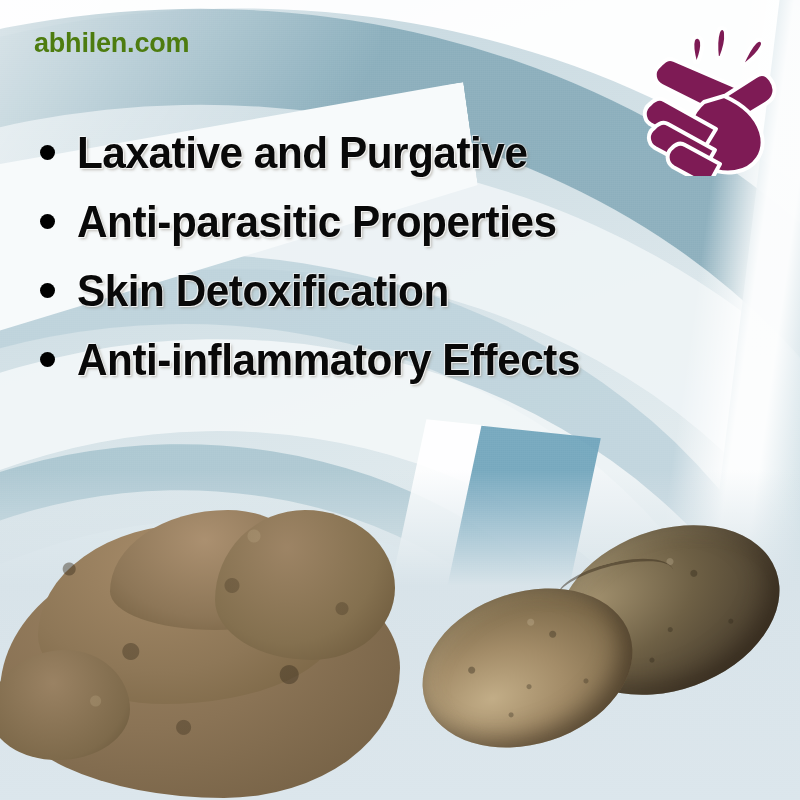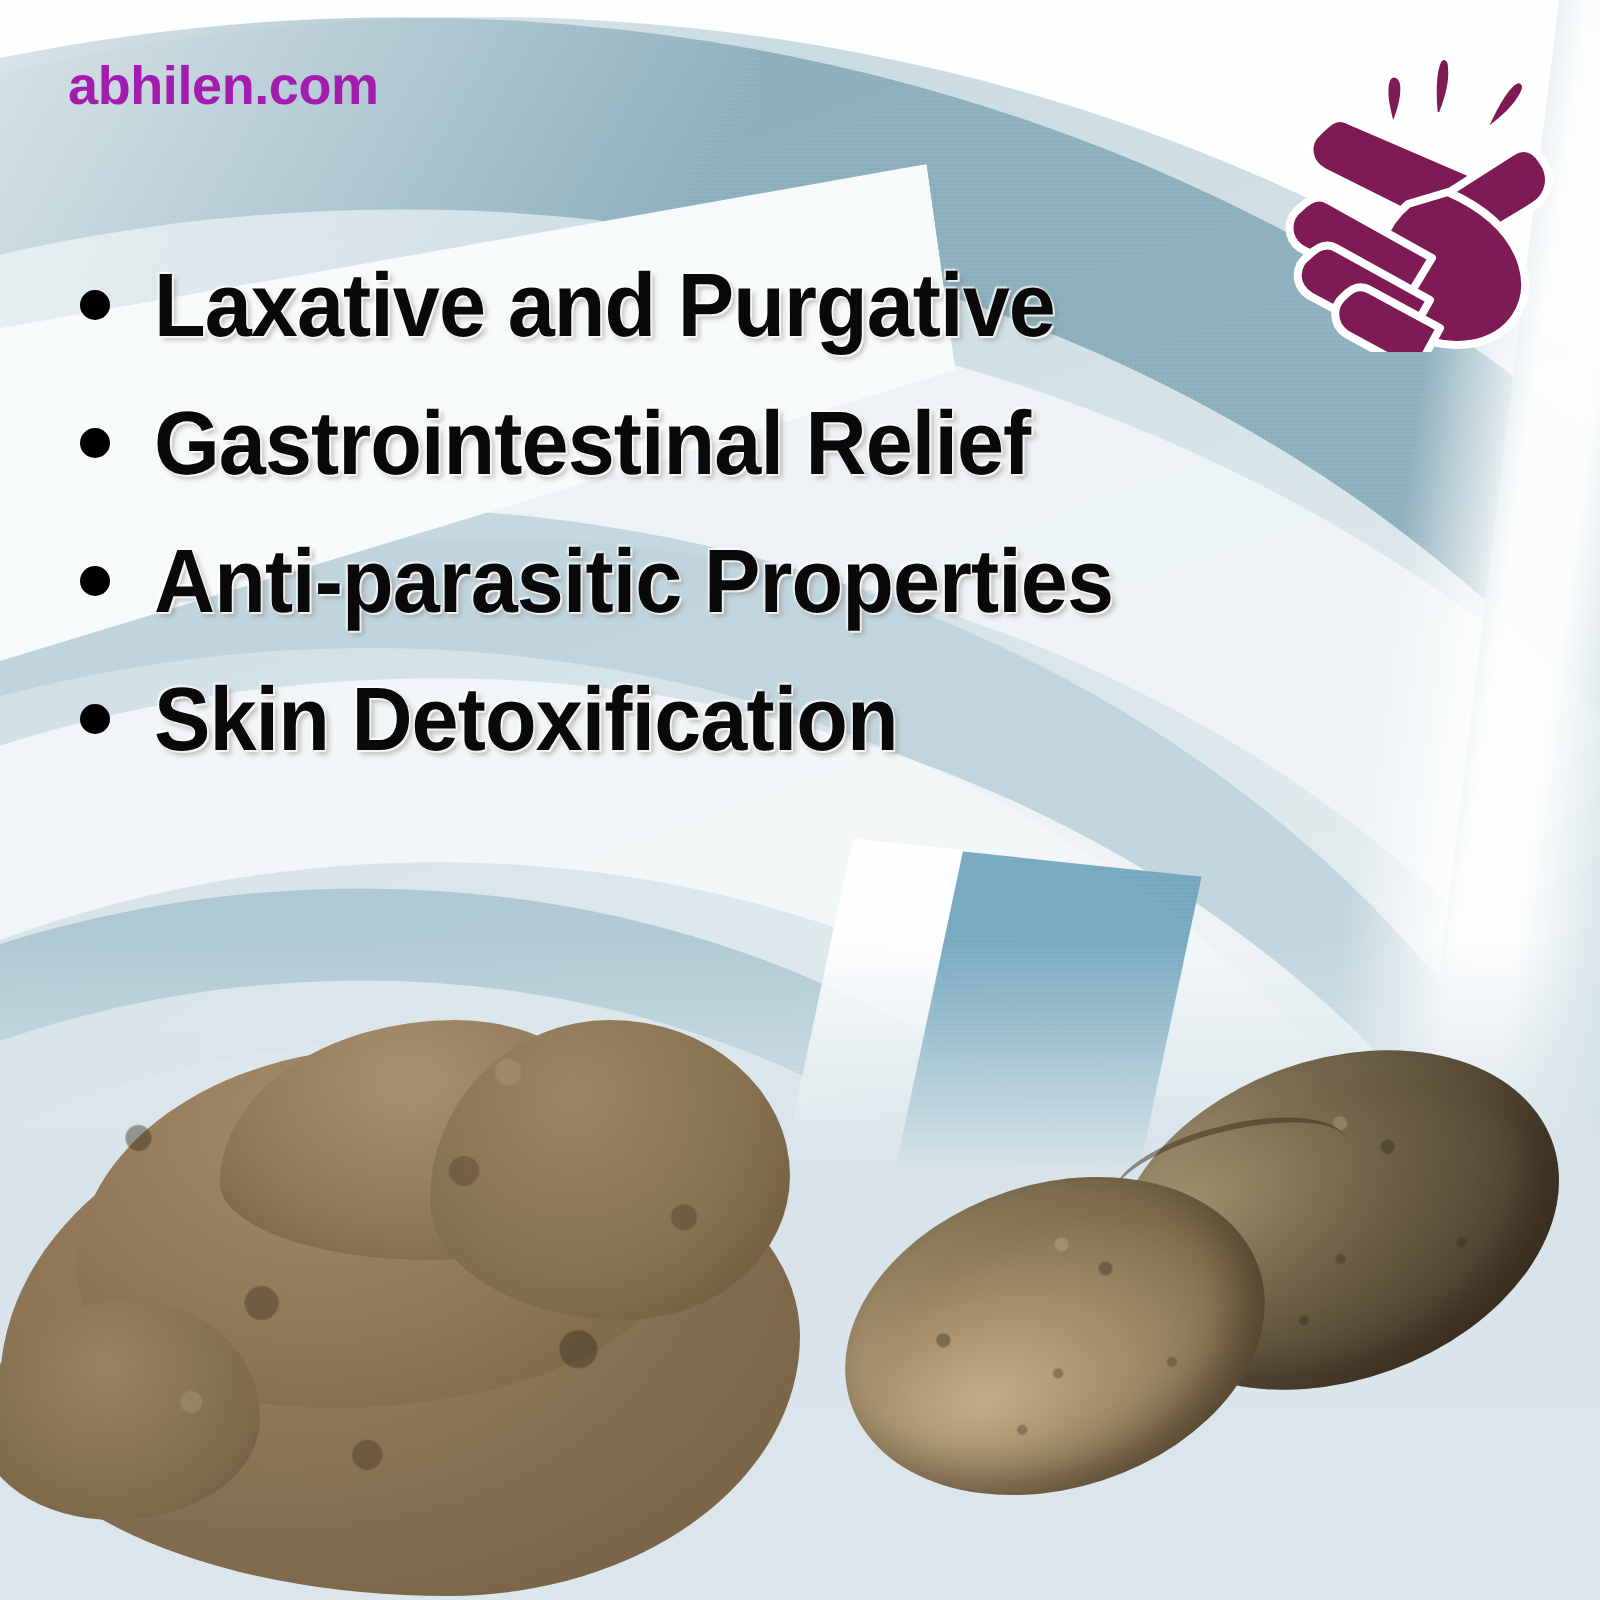--- a/index.html
+++ b/index.html
@@ -148,21 +148,21 @@
     opacity: .55;
   }
 
   
   .site-name {
     position: absolute;
     left: 34px; top: 28px;
     font-size: 27px;
     font-weight: bold;
     letter-spacing: -.2px;
-    color: #a21caf;
+    color: #4d7c0f;
     z-index: 30;
   }
 
   
   .logo {
     position: absolute;
     right: 14px; top: 16px;
     width: 148px; height: 160px;
     z-index: 30;
   }
@@ -345,29 +345,29 @@
     </svg>
   </div>
 
   <ul class="benefits">
     <li class="benefit">
       <span class="bullet-dot"></span>
       <span class="benefit-label">Laxative and Purgative</span>
     </li>
     <li class="benefit">
       <span class="bullet-dot"></span>
-      <span class="benefit-label">Gastrointestinal Relief</span>
-    </li>
-    <li class="benefit">
-      <span class="bullet-dot"></span>
       <span class="benefit-label">Anti-parasitic Properties</span>
     </li>
     <li class="benefit">
       <span class="bullet-dot"></span>
       <span class="benefit-label">Skin Detoxification</span>
+    </li>
+    <li class="benefit">
+      <span class="bullet-dot"></span>
+      <span class="benefit-label">Anti-inflammatory Effects</span>
     </li>
   </ul>
 
   <div class="photo">
 
     <div class="seed seed-back">
       <div class="seed-tex"></div>
       <div class="seed-ridge"></div>
     </div>
 

